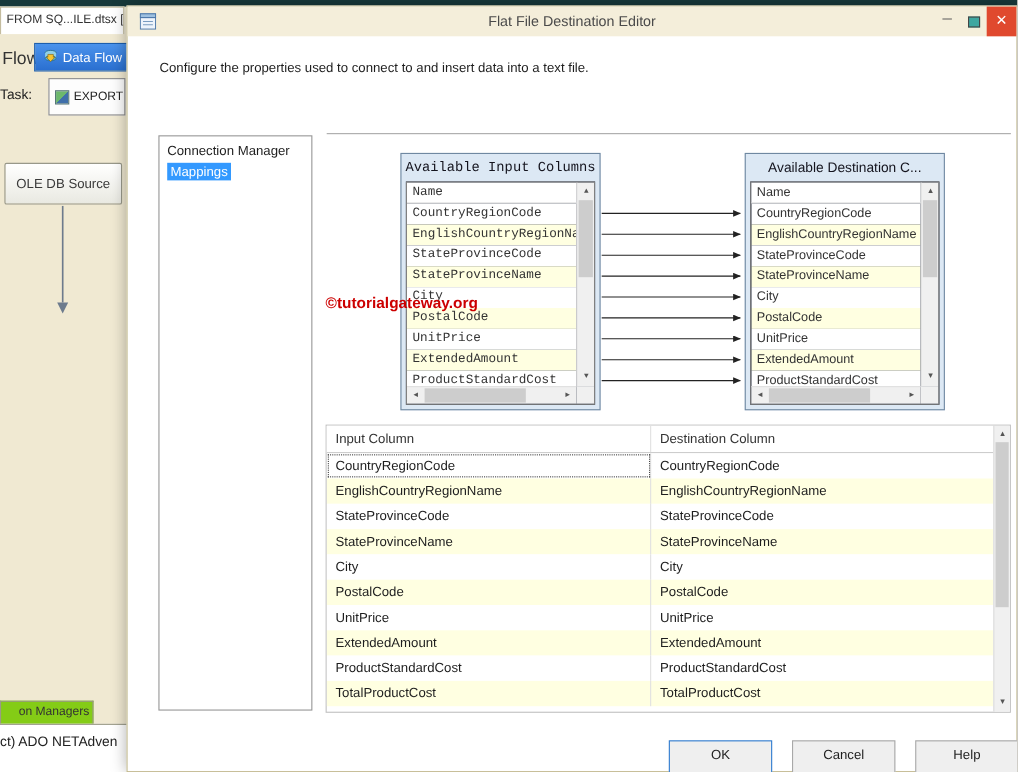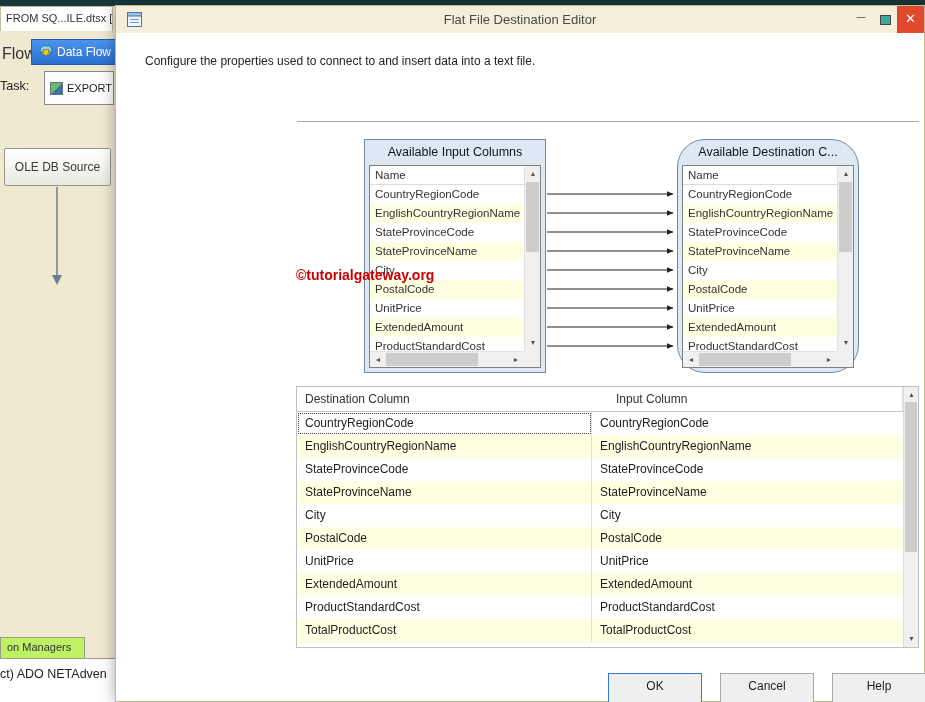--- a/index.html
+++ b/index.html
@@ -22,23 +22,23 @@
   .task-icon { width:13px; height:13px; background:linear-gradient(135deg,#6cb86c 50%,#3f6faa 50%);
                border:1px solid #577; flex:0 0 auto; }
   .src-box { position:absolute; left:4px; top:148px; width:107px; height:38px;
              background:linear-gradient(#ffffff,#e9e9e1); border:1px solid #98988a; border-radius:2px;
              display:flex; align-items:center; justify-content:center; font-size:12px; color:#3a3a3a; }
   .flow-arrow { position:absolute; left:49px; top:187px; }
   .dst-box { position:absolute; left:0px; top:284px; width:128px; height:40px;
              background:linear-gradient(#ffffff,#e9e9e1); border:1px solid #98988a; border-radius:2px;
              display:flex; align-items:center; font-size:12px; color:#3a3a3a; padding-left:4px;
              white-space:nowrap; overflow:hidden; }
-  .bottom-tab { position:absolute; left:0; top:637px; width:85px; height:21px; background:#bef264;
+  .bottom-tab { position:absolute; left:0; top:637px; width:85px; height:21px; background:#84cc16;
                 border:1px solid #9a9a85; border-bottom:none; font-size:11px; color:#333;
-                line-height:19px; padding-left:6px; white-space:nowrap; overflow:hidden; }
+                line-height:19px; padding-left:16px; white-space:nowrap; overflow:hidden; }
   .bottom-strip { position:absolute; left:0; top:658px; width:116px; height:44px; background:#fff;
                   border-top:1px solid #9a9a85; font-size:12.5px; color:#222; padding-top:8px;
                   white-space:nowrap; overflow:hidden; }
 
   
   .dialog { position:absolute; left:115px; top:5px; width:810px; height:697px; background:#fff;
             border:1px solid #c2b98e; box-shadow:0 0 14px rgba(0,0,0,0.35); }
   .titlebar { position:relative; height:27px; background:#f4eeda; display:flex; align-items:center; }
   .dlg-icon { position:absolute; left:11px; top:6px; width:15px; height:15px; }
   .dlg-title { flex:1; text-align:center; font-size:13px; color:#4a4a4a; }
@@ -50,22 +50,22 @@
   .dlg-desc { position:absolute; left:29px; top:48px; font-size:12px; color:#1e1e1e; }
   .separator { position:absolute; left:181px; top:115px; width:622px; height:1px; background:#a8a8a8; }
 
   .nav-panel { position:absolute; left:28px; top:117px; width:140px; height:523px; background:#fff;
                border:1px solid #969696; padding:6px 7px; }
   .nav-item { font-size:12px; color:#1e1e1e; margin-bottom:5px; cursor:default; }
   .nav-item .selected { background:#3399ff; color:#fff; padding:1px 3px; }
 
   
   .list { position:absolute; width:182px; height:234px; border:1px solid #6f88a1; background:#dce8f4; }
-  .input-list { left:248px; top:133px; }
-  .dest-list  { left:561px; top:133px;border-radius:28px; }
+  .input-list { left:248px; top:133px;font-family:Liberation Mono, monospace; }
+  .dest-list  { left:561px; top:133px; }
   .list-title { height:24px; line-height:24px; text-align:center; font-size:12.5px; color:#14141e;
                 white-space:nowrap; overflow:hidden; }
   .list-body { position:absolute; left:4px; right:4px; top:25px; bottom:4px; border:1px solid #808080;
                background:#0f172a; }
   .lb-header { position:absolute; left:0; right:16px; top:0; height:19px; line-height:18px;
                font-size:11.5px; color:#333; padding-left:5px; border-bottom:1px solid #dcdcdc; background:#fff; }
   .lb-rows { position:absolute; left:0; right:16px; top:19px; bottom:16px; overflow:hidden; }
   .lb-row { height:19px; line-height:18px; font-size:11.5px; color:#333; padding-left:5px;
             white-space:nowrap; overflow:hidden; background:#fff; }
   .lb-row:nth-child(even) { background:#ffffe1; }
@@ -161,20 +161,26 @@
         <div class="btn-max">
           <span class="max-box"></span>
         </div>
         <div class="btn-close">✕</div>
       </div>
     </div>
 
     <div class="dlg-desc">Configure the properties used to connect to and insert data into a text file.</div>
     <div class="separator"></div>
 
+    <div class="nav-panel">
+      <div class="nav-item">Connection Manager</div>
+      <div class="nav-item">
+        <span class="selected">Mappings</span>
+      </div>
+    </div>
 
     <div class="list input-list">
       <div class="list-title">Available Input Columns</div>
       <div class="list-body">
         <div class="lb-header">Name</div>
         <div class="lb-rows">
           <div class="lb-row">CountryRegionCode</div>
           <div class="lb-row">EnglishCountryRegionName</div>
           <div class="lb-row">StateProvinceCode</div>
           <div class="lb-row">StateProvinceName</div>
@@ -241,22 +247,22 @@
           <div class="sb-arrow sb-right">►</div>
         </div>
         <div class="sb-corner"></div>
       </div>
     </div>
 
     <div class="watermark">©tutorialgateway.org</div>
 
     <div class="grid">
       <div class="grid-header">
+        <div class="gh-cell c1">Input Column</div>
         <div class="gh-cell c2">Destination Column</div>
-        <div class="gh-cell c1">Input Column</div>
       </div>
       <div class="grid-rows">
         <div class="grid-row">
           <div class="g-cell c1 focused">CountryRegionCode</div>
           <div class="g-cell c2">CountryRegionCode</div>
         </div>
         <div class="grid-row">
           <div class="g-cell c1">EnglishCountryRegionName</div>
           <div class="g-cell c2">EnglishCountryRegionName</div>
         </div>

